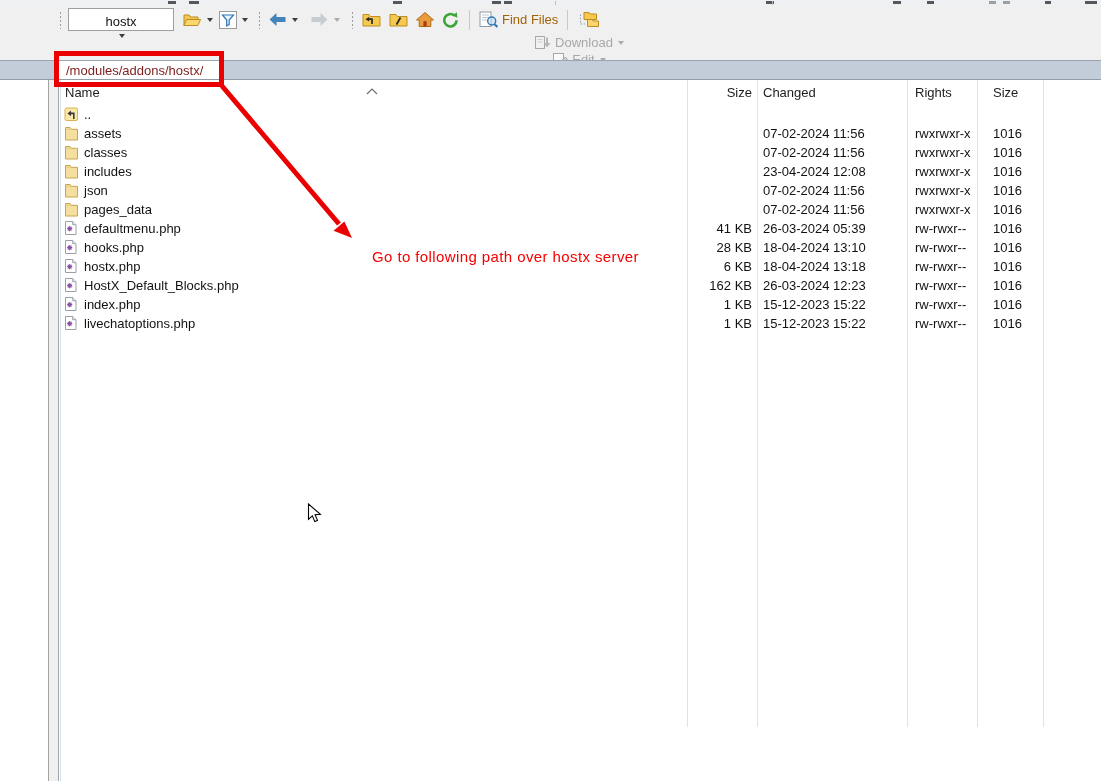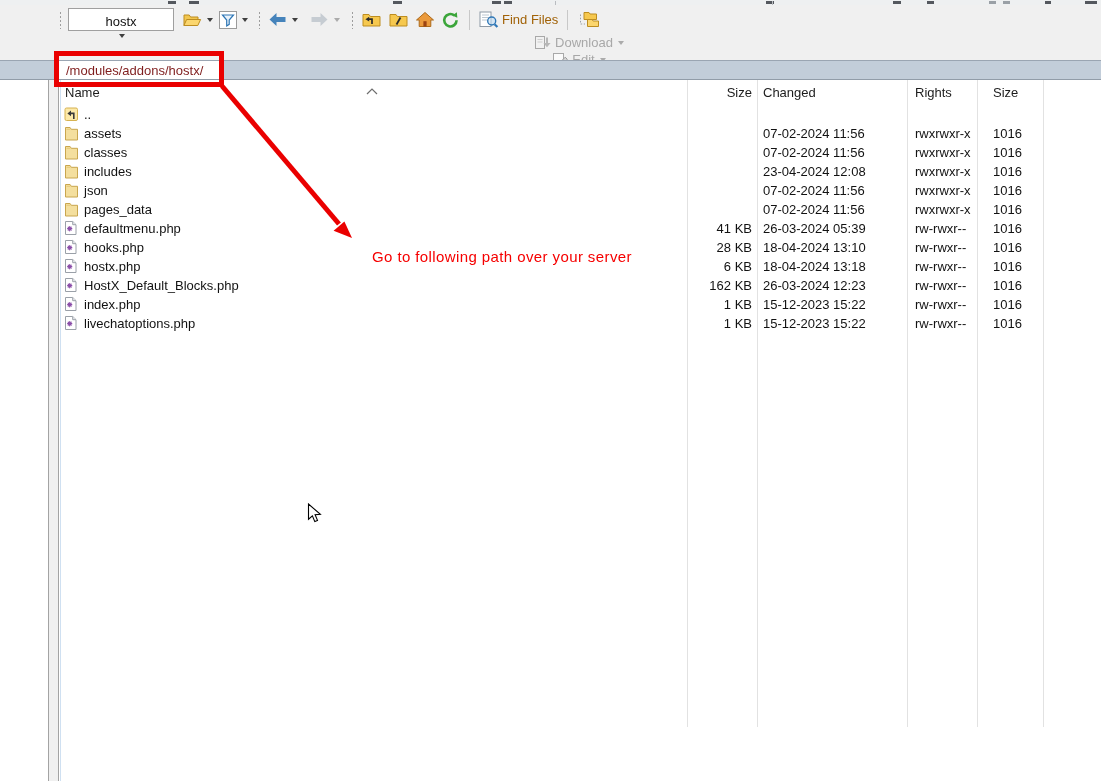--- a/index.html
+++ b/index.html
@@ -470,19 +470,19 @@
       </div>
   </div>
 
   <div class="splitter"></div>
 
   <div class="red-rect"></div>
   <svg class="red-arrow" width="160" height="175">
     <line x1="14" y1="8" x2="131" y2="146" stroke="#ea0000" stroke-width="5"></line>
     <polygon points="144,160 125.6,152.8 136.4,143.6" fill="#ea0000"></polygon>
   </svg>
-  <div class="red-note">Go to following path over your server</div>
+  <div class="red-note">Go to following path over hostx server</div>
 
   <svg class="cursor" width="20" height="22" viewBox="0 0 20 22">
     <path d="M1.5 1 L1.5 16.2 L5.4 12.8 L7.8 18.6 L10.5 17.4 L8.1 11.8 L13.4 11.4 Z" fill="#ffffff" stroke="#000000" stroke-width="1.1"></path>
   </svg>
 
 </div>
 
 </body></html>

